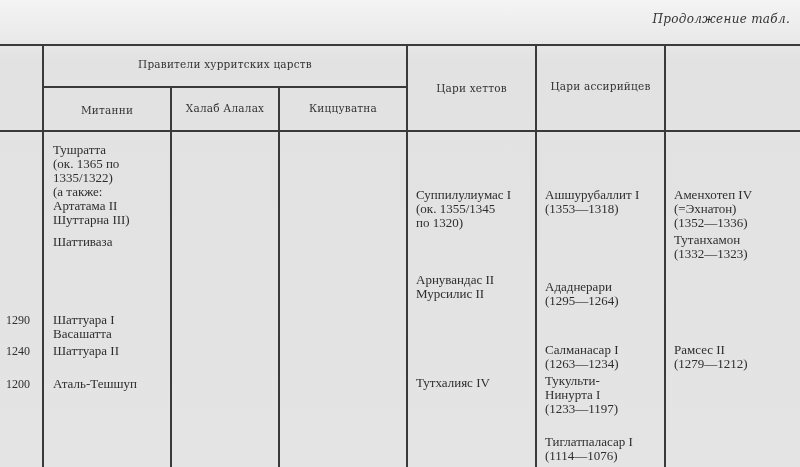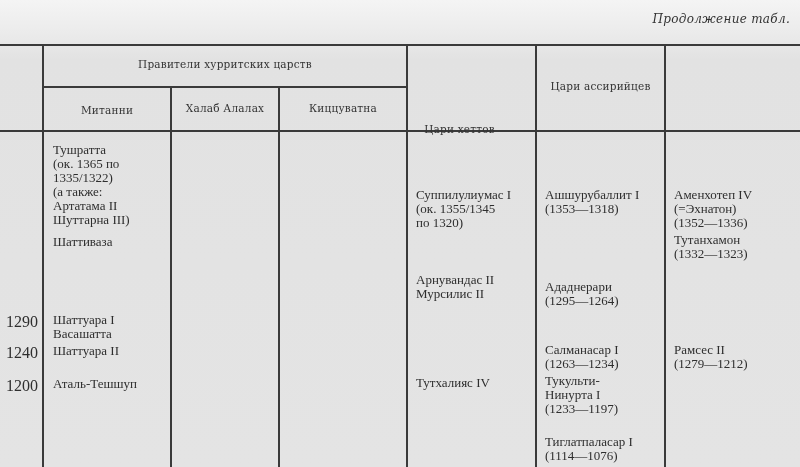--- a/index.html
+++ b/index.html
@@ -22,21 +22,21 @@
   .vline { position:absolute; width:2px; background:#3a3a3a; }
   .hdr {
     position:absolute; font-size:10.5px; color:#333; text-align:center;
     font-family:"DejaVu Serif", serif; letter-spacing:0.2px;
   }
   .cell {
     position:absolute; font-size:13px; line-height:14px; color:#2e2e2e;
     font-family:"Liberation Serif", serif; white-space:pre-line;
   }
   .year {
-    position:absolute; left:6px; font-size:16px; font-family:"Liberation Serif", serif; color:#2e2e2e;
+    position:absolute; left:6px; font-size:12px; font-family:"Liberation Serif", serif; color:#2e2e2e;
   }
 </style>
 </head>
 <body>
 
 <div class="page">
 
   <div class="continued">Продолжение табл.</div>
 
   <div class="hline" style="left:0;top:44px;width:800px;"></div>
@@ -47,21 +47,21 @@
   <div class="vline" style="left:170px;top:87px;height:380px;"></div>
   <div class="vline" style="left:278px;top:87px;height:380px;"></div>
   <div class="vline" style="left:406px;top:46px;height:421px;"></div>
   <div class="vline" style="left:535px;top:46px;height:421px;"></div>
   <div class="vline" style="left:664px;top:46px;height:421px;"></div>
 
   <div class="hdr" style="left:44px;top:104px;width:126px;">Митанни</div>
   <div class="hdr" style="left:44px;top:58px;width:362px;">Правители хурритских царств</div>
   <div class="hdr" style="left:172px;top:102px;width:106px;">Халаб Алалах</div>
   <div class="hdr" style="left:280px;top:102px;width:126px;">Киццуватна</div>
-  <div class="hdr" style="left:396px;top:82px;width:127px;margin-top:41px;">Цари хеттов</div>
+  <div class="hdr" style="left:408px;top:82px;width:127px;">Цари хеттов</div>
   <div class="hdr" style="left:537px;top:80px;width:127px;">Цари ассирийцев</div>
 
   <div class="year" style="top:313px;">1290</div>
   <div class="year" style="top:344px;">1240</div>
   <div class="year" style="top:377px;">1200</div>
 
   <div class="cell" style="left:53px;top:143px;">Тушратта
 (ок. 1365 по
 1335/1322)
 (а также:

